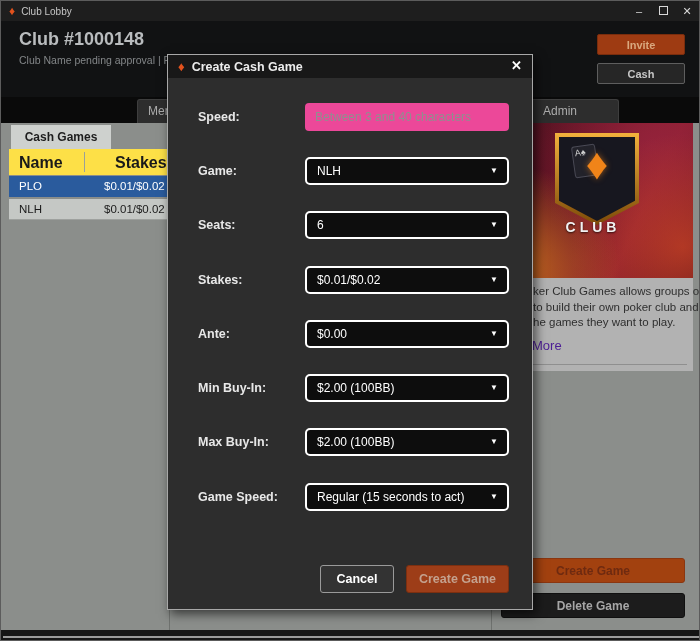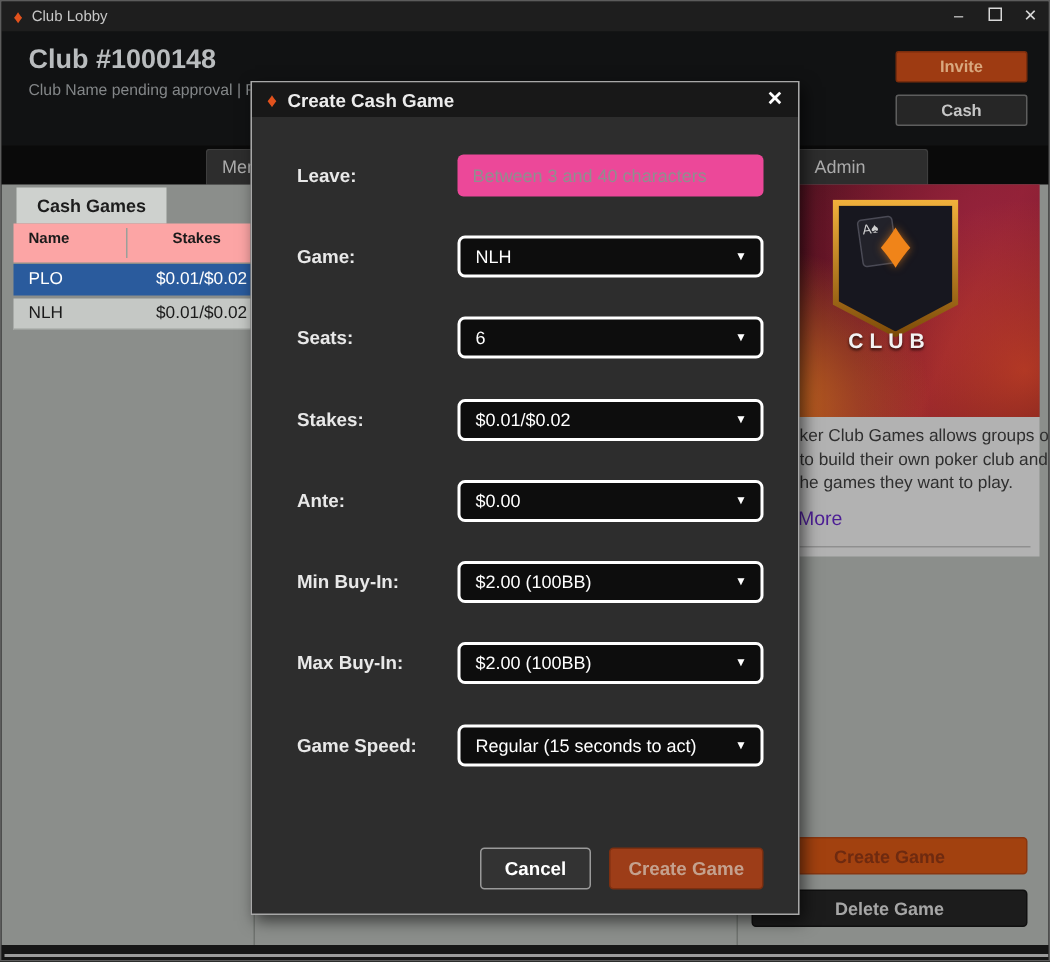--- a/index.html
+++ b/index.html
@@ -29,21 +29,21 @@
   .tab-admin{left:500px;width:118px;}
 
   
   .content{position:absolute;left:0;top:122px;width:100%;height:507px;background:#8b8e8b;}
   .vdiv{position:absolute;top:0;height:507px;width:1px;background:#6f726f;}
   .vdiv-left{left:168px;}
   .vdiv-right{left:490px;}
 
   
   .cash-tab{position:absolute;left:10px;top:2px;width:100px;height:24px;background:#ced1ce;color:#1d1d1d;font-size:12px;font-weight:bold;text-align:center;line-height:24px;cursor:pointer;}
-  .list-head{position:absolute;left:8px;top:26px;width:160px;height:26px;background:#fca5a5;color:#1a1a1a;font-size:10px;font-weight:bold;}
+  .list-head{position:absolute;left:8px;top:26px;width:160px;height:26px;background:#fde047;color:#1a1a1a;font-size:16px;font-weight:bold;}
   .list-head .col-name{position:absolute;left:10px;top:5px;}
   .list-head .col-stakes{position:absolute;left:106px;top:5px;}
   .list-head .col-sep{position:absolute;left:75px;top:3px;width:1px;height:20px;background:#9aa09a;}
   .row{position:absolute;left:8px;width:160px;height:21px;font-size:11.5px;cursor:pointer;}
   .row .c1{position:absolute;left:10px;top:4px;}
   .row .c2{position:absolute;left:95px;top:4px;}
   .row-sel{top:53px;background:#2a5b9d;color:#fff;}
   .row-plain{top:76px;background:#c5c8c5;color:#1a1a1a;border-bottom:1px solid #9ea19e;}
 
   
@@ -166,21 +166,21 @@
   </div>
 
   <div class="modal">
     <div class="modal-head">
       <span class="m-diamond">♦</span>
       <span class="m-title">Create Cash Game</span>
       <span class="m-close">✕</span>
     </div>
 
     <div class="form-row" style="top:48px">
-      <span class="f-label">Leave:</span>
+      <span class="f-label">Speed:</span>
       <input class="text-input" type="text" placeholder="Between 3 and 40 characters" style="">
     </div>
 
     <div class="form-row" style="top:102px">
       <span class="f-label">Game:</span>
       <div class="select"><span>NLH</span><span class="caret">▼</span></div>
     </div>
 
     <div class="form-row" style="top:156px">
       <span class="f-label">Seats:</span>

